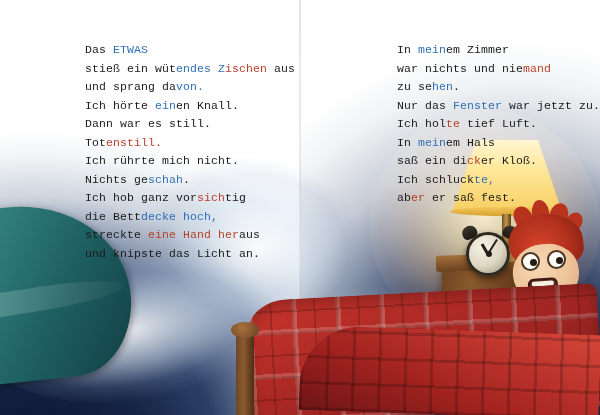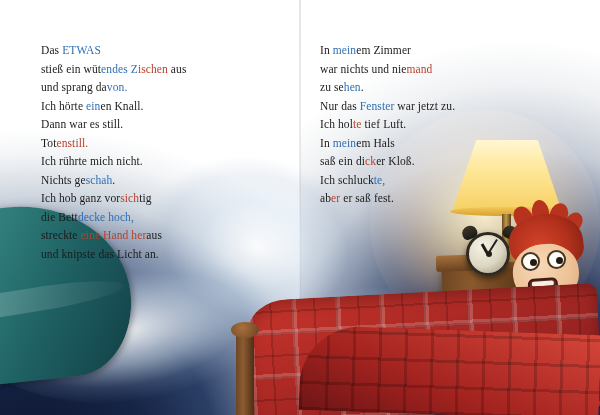--- a/index.html
+++ b/index.html
@@ -247,29 +247,30 @@
 
   
   .gutter {
     left: 299px; top: 0; width: 2px; height: 415px;
     background: linear-gradient(180deg, rgba(0,0,0,0.10), rgba(0,0,0,0.03));
   }
 
   
   .text-col {
     position: absolute;
-    font-family: Liberation Serif, serif;
+    font-family: Liberation Mono, monospace;
     font-size: 11.5px;
     line-height: 18.5px;
     color: #1a1a1a;
     letter-spacing: .1px;
     white-space: pre;
+    margin-left: 44px;
   }
   .col-left  { left: 41px;  top: 41px; }
-  .col-right { left: 320px; top: 41px; }
+  .col-right { left: 353px; top: 41px; }
   .line { display: block; }
   .line .a { color: #1b1b1b; }
   .line .b { color: #2f6fb5; }
   .line .c { color: #b8402a; }
 </style>
 </head>
 <body>
 
 <div id="page">
 

